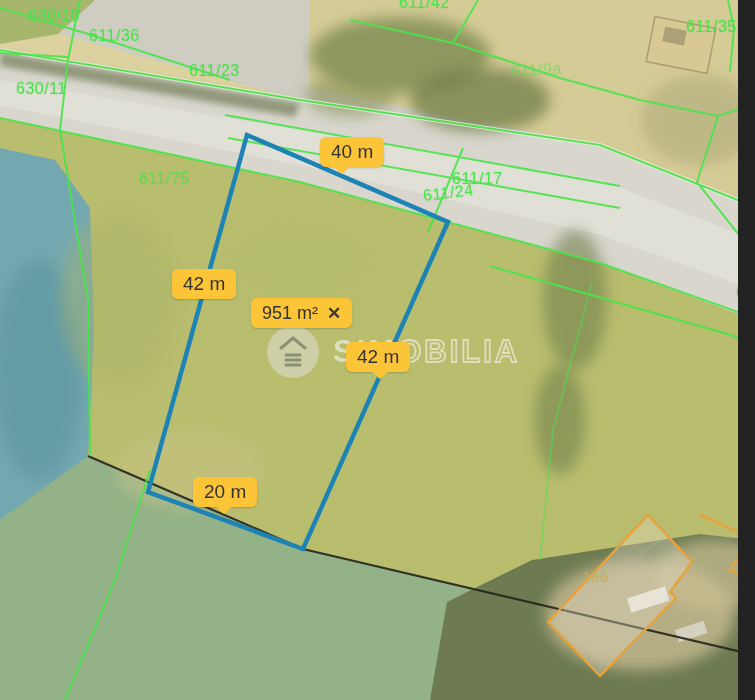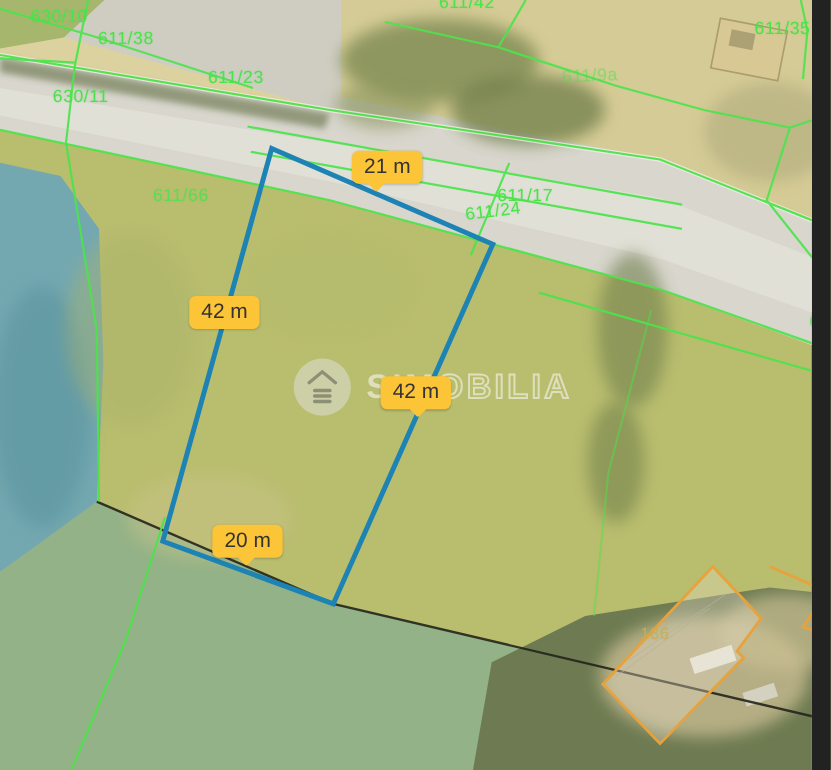--- a/index.html
+++ b/index.html
@@ -127,57 +127,61 @@
     <g fill="none" stroke="#e8a23c" stroke-width="2.5">
       <path d="M548,622 L648,515 L692,562 L670,592 L676,598 L600,676 Z" fill="rgba(230,222,200,0.35)"></path>
       <path d="M572,600 L660,540 M560,615 L645,553" stroke="#b9b39e" stroke-width="1" opacity=".6"></path>
       <polyline points="700,515 752,538 730,570 755,578"></polyline>
     </g>
 
     <polygon points="247,135 448,222 303,549 148,492" fill="none" stroke="#1d83b4" stroke-width="4.5" stroke-linejoin="miter"></polygon>
   </svg>
 
   <div class="plabel" style="left:28px;top:7px">630/10</div>
-  <div class="plabel" style="left:89px;top:27px">611/38</div>
+  <div class="plabel" style="left:89px;top:27px">611/36</div>
   <div class="plabel" style="left:189px;top:62px">611/23</div>
-  <div class="plabel" style="left:48px;top:80px">630/11</div>
+  <div class="plabel" style="left:16px;top:80px">630/11</div>
   <div class="plabel" style="left:399px;top:-6px">611/42</div>
   <div class="plabel" style="left:686px;top:18px">611/35</div>
-  <div class="plabel dim" style="left:139px;top:170px">611/66</div>
+  <div class="plabel dim" style="left:139px;top:170px">611/75</div>
   <div class="plabel faint" style="left:511px;top:61px;transform:rotate(-3deg)">611/9a</div>
   <div class="plabel" style="left:452px;top:170px">611/17</div>
   <div class="plabel" style="left:423px;top:184px;transform:rotate(-7deg)">611/24</div>
   <div class="plabel" style="left:736px;top:284px">61</div>
   <div class="plabel orange" style="left:582px;top:568px">186</div>
 
   <div class="watermark">
     <div class="wm-circle">
       <svg width="32" height="36" viewBox="0 0 32 36" fill="none" stroke="rgba(128,133,108,.85)" stroke-width="3" stroke-linecap="round">
         <path d="M4,14 L16,4 L28,14"></path>
         <path d="M9,21 H23 M9,26 H23 M9,31 H23"></path>
       </svg>
     </div>
     <div class="wm-text">
       <span>SIM</span><span class="wm-light">OBILIA</span>
     </div>
   </div>
 
   <div class="mlabel" style="left:320px;top:137px">
-    <span>21 m</span>
+    <span>40 m</span>
     <i class="tail" style="left:16px"></i>
   </div>
 
   <div class="mlabel" style="left:172px;top:269px">
     <span>42 m</span>
   </div>
 
   <div class="mlabel" style="left:346px;top:342px">
     <span>42 m</span>
     <i class="tail" style="left:28px"></i>
   </div>
 
   <div class="mlabel" style="left:193px;top:477px">
     <span>20 m</span>
     <i class="tail" style="left:25px"></i>
   </div>
 
+  <div class="mlabel area-label" style="left:251px;top:298px">
+    <span>951 m²</span>
+    <span class="close-x">✕</span>
+  </div>
 
 </div>
 
 </body></html>

